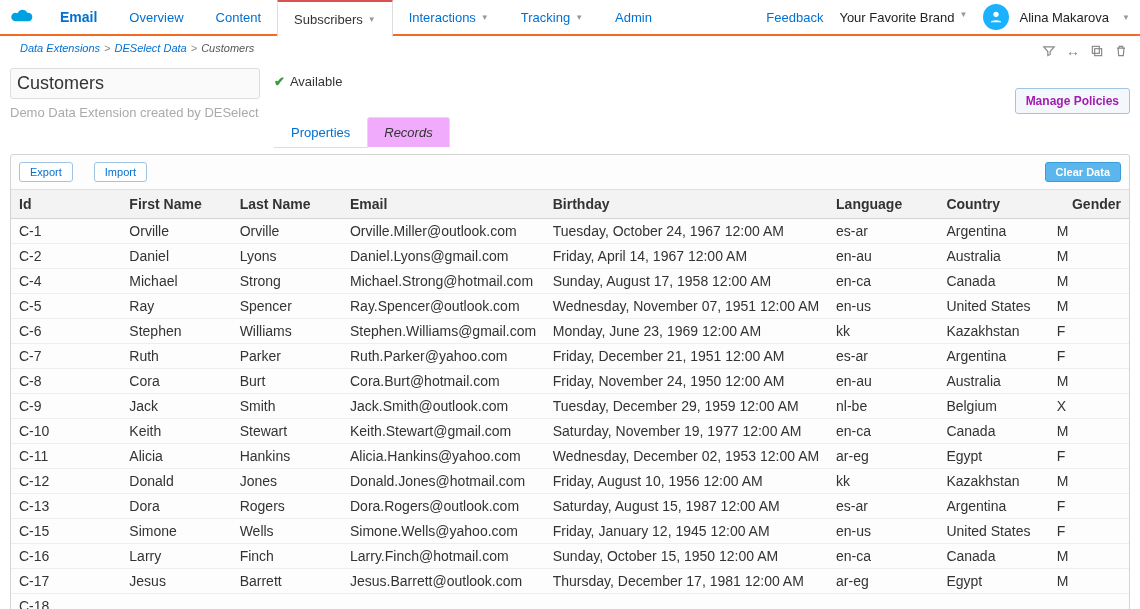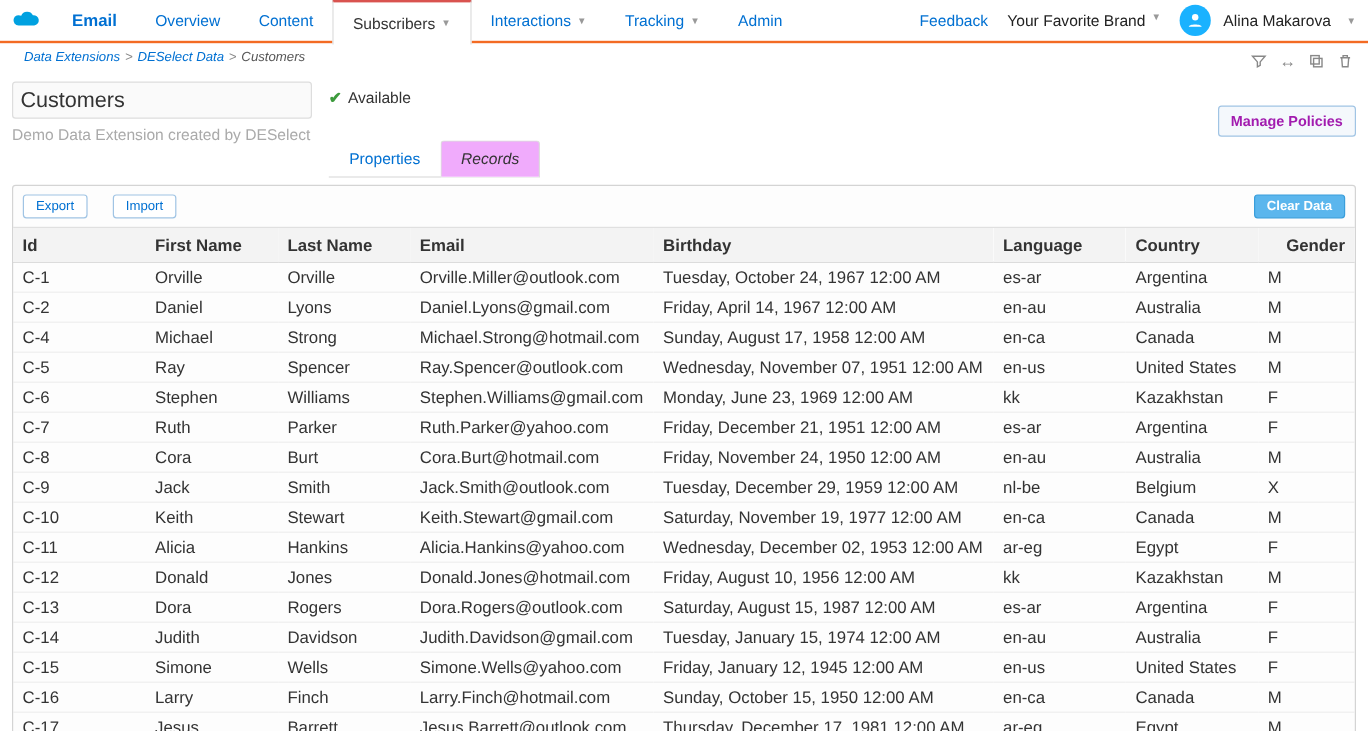--- a/index.html
+++ b/index.html
@@ -307,30 +307,20 @@
               <td>C-13</td>
               <td>Dora</td>
               <td>Rogers</td>
               <td>Dora.Rogers@outlook.com</td>
               <td>Saturday, August 15, 1987 12:00 AM</td>
               <td>es-ar</td>
               <td>Argentina</td>
               <td>F</td>
             </tr>
             <tr>
-              <td>C-14</td>
-              <td>Judith</td>
-              <td>Davidson</td>
-              <td>Judith.Davidson@gmail.com</td>
-              <td>Tuesday, January 15, 1974 12:00 AM</td>
-              <td>en-au</td>
-              <td>Australia</td>
-              <td>F</td>
-            </tr>
-            <tr>
               <td>C-15</td>
               <td>Simone</td>
               <td>Wells</td>
               <td>Simone.Wells@yahoo.com</td>
               <td>Friday, January 12, 1945 12:00 AM</td>
               <td>en-us</td>
               <td>United States</td>
               <td>F</td>
             </tr>
             <tr>

